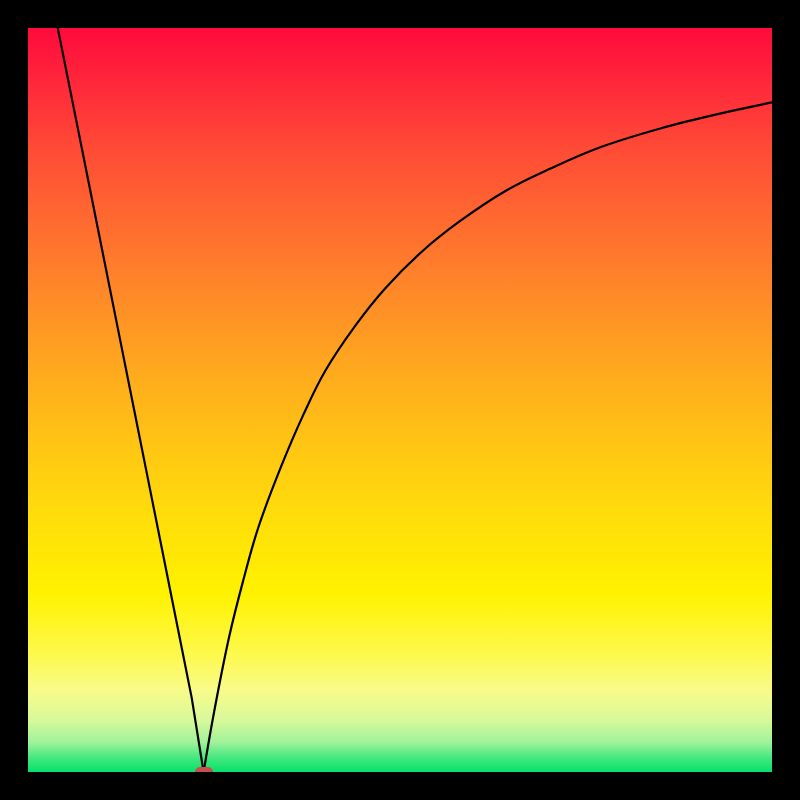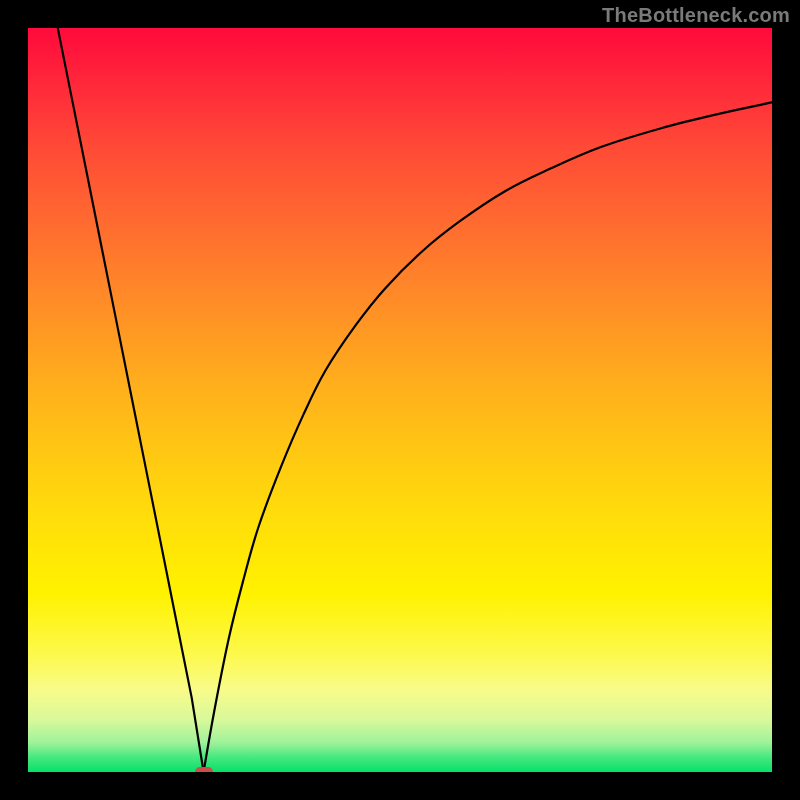--- a/index.html
+++ b/index.html
@@ -74,14 +74,13 @@
 
 <div class="frame">
   <div class="plot-area">
     <div class="gradient-bg"></div>
     <svg class="curve" viewBox="0 0 744 744" preserveAspectRatio="none">
       <path id="path-left" d="M 29.76 0.00 L 44.64 74.40 L 59.52 148.80 L 74.40 223.20 L 89.28 297.60 L 104.16 372.00 L 119.04 446.40 L 133.92 520.80 L 148.80 595.20 L 163.68 669.60 L 175.58 744.00"></path>
       <path id="path-right" d="M 175.58 744.00 C 177.46 733.29, 181.45 708.59, 186.00 684.48 C 190.55 660.37, 195.52 634.19, 200.88 610.08 C 206.24 585.97, 210.40 570.65, 215.76 550.56 C 221.12 530.47, 223.94 518.57, 230.64 498.48 C 237.34 478.39, 244.92 459.05, 252.96 438.96 C 261.00 418.87, 267.24 404.29, 275.28 386.88 C 283.32 369.47, 288.23 358.31, 297.60 342.24 C 306.97 326.17, 316.65 312.33, 327.36 297.60 C 338.07 282.87, 345.07 273.79, 357.12 260.40 C 369.17 247.01, 380.93 235.25, 394.32 223.20 C 407.71 211.15, 416.79 204.15, 431.52 193.44 C 446.25 182.73, 460.09 173.05, 476.16 163.68 C 492.23 154.31, 503.39 149.40, 520.80 141.36 C 538.21 133.32, 552.79 126.41, 572.88 119.04 C 592.97 111.67, 610.97 106.47, 632.40 100.44 C 653.83 94.41, 671.83 90.25, 691.92 85.56 C 712.01 80.87, 734.63 76.41, 744.00 74.40"></path>
     </svg>
     <div class="marker" id="marker" style="left: 175.584px; top: 744px; background: rgb(201, 79, 79);"></div>
   </div>
-  <div class="watermark">TheBottleneck.com</div>
 </div>
 
 </body></html>

